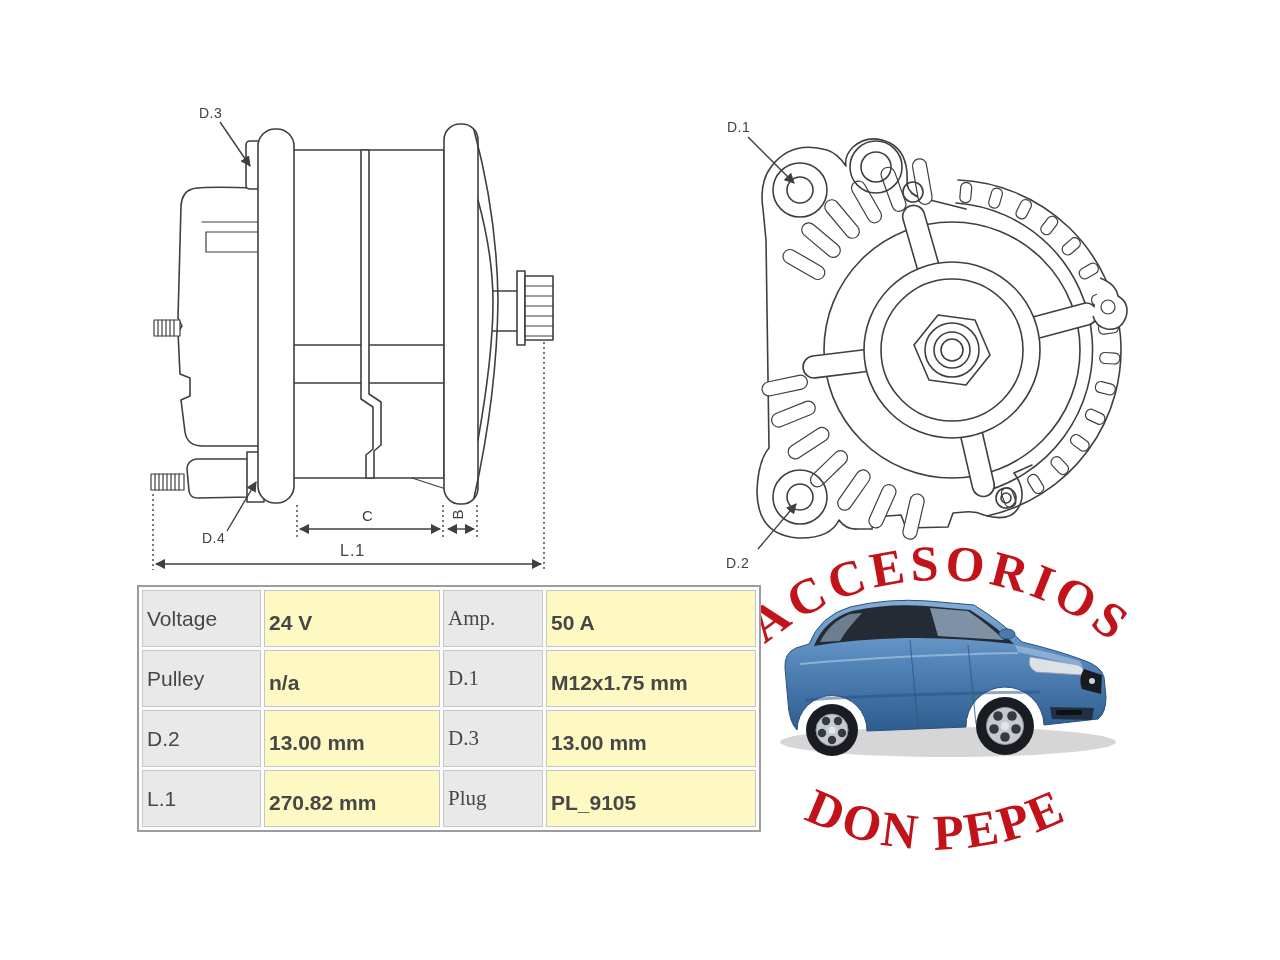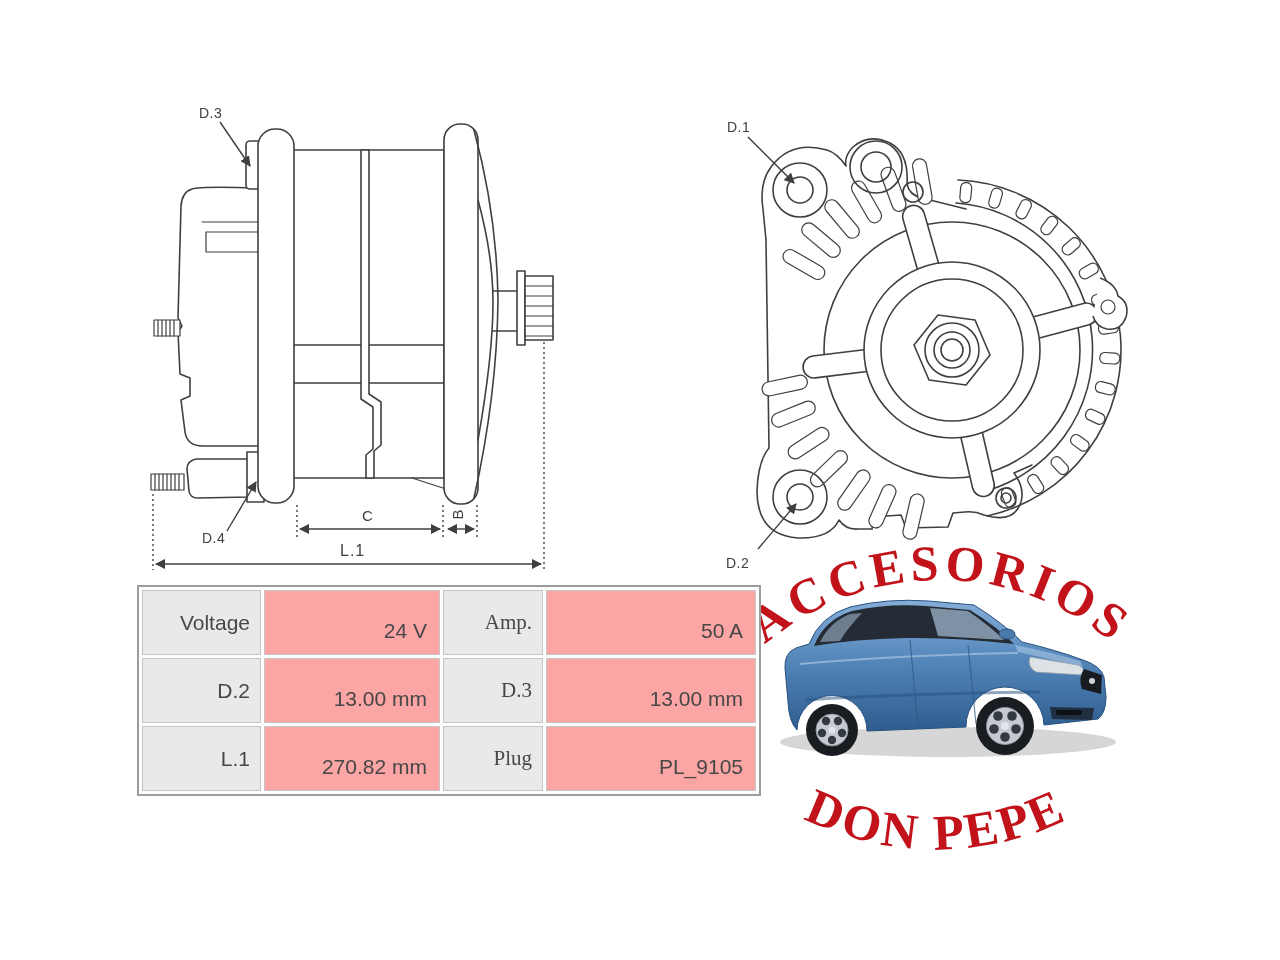--- a/index.html
+++ b/index.html
@@ -16,23 +16,23 @@
   .lbl{fill:#414141;font-size:14px;letter-spacing:.5px;}
   .dimlbl{fill:#414141;font-size:15px;letter-spacing:1px;}
   
   .logo-text{fill:#c2121a;font-family:"Liberation Serif",serif;font-weight:bold;}
   .arc-top{font-size:50px;letter-spacing:5px;}
   .arc-bottom{font-size:50px;letter-spacing:3px;}
   
   table.spec{border-collapse:separate;border-spacing:3px;background:#fdfdfd;
              border:2px solid #9c9c9c;table-layout:fixed;}
   table.spec td{border:1px solid #c6c6c6;height:47px;font-size:21px;color:#474747;
-                text-align:right;vertical-align:middle;white-space:nowrap;overflow:hidden;margin-top:9px;}
+                text-align:left;vertical-align:middle;white-space:nowrap;overflow:hidden;margin-top:9px;}
   td.k{background:#e9e9e9;padding:0 10px 0 4px;}
-  td.v{background:#fca5a5;padding:16px 12px 0 4px;}
+  td.v{background:#fef9c3;padding:8px 12px 0 4px;font-weight:bold;}
   .w1{width:103px;} .w2{width:158px;} .w3{width:84px;font-family:Liberation Serif, serif;} .w4{width:192px;}
 </style>
 </head>
 <body>
 
 <svg class="abs" style="left:130px;top:90px;" width="440" height="495" viewBox="130 90 440 495">
   <defs>
     <marker id="arr" viewBox="0 0 10 10" refX="9" refY="5" markerWidth="7.5" markerHeight="7.5" orient="auto-start-reverse">
       <path d="M0,0 L10,5 L0,10 Z" fill="#3f3f3f"></path>
     </marker>
@@ -286,20 +286,26 @@
 
 <table class="spec abs" style="left:137px;top:585px;">
   <tbody>
     <tr>
       <td class="k w1">Voltage</td>
       <td class="v w2">24 V</td>
       <td class="k w3">Amp.</td>
       <td class="v w4">50 A</td>
     </tr>
     <tr>
+      <td class="k w1">Pulley</td>
+      <td class="v w2">n/a</td>
+      <td class="k w3">D.1</td>
+      <td class="v w4">M12x1.75 mm</td>
+    </tr>
+    <tr>
       <td class="k w1">D.2</td>
       <td class="v w2">13.00 mm</td>
       <td class="k w3">D.3</td>
       <td class="v w4">13.00 mm</td>
     </tr>
     <tr>
       <td class="k w1">L.1</td>
       <td class="v w2">270.82 mm</td>
       <td class="k w3">Plug</td>
       <td class="v w4">PL_9105</td>

